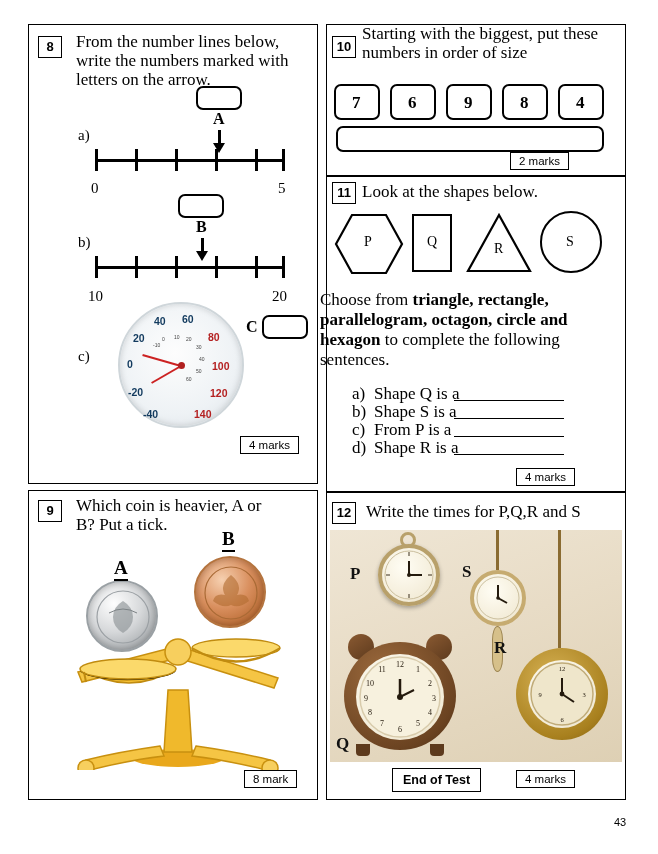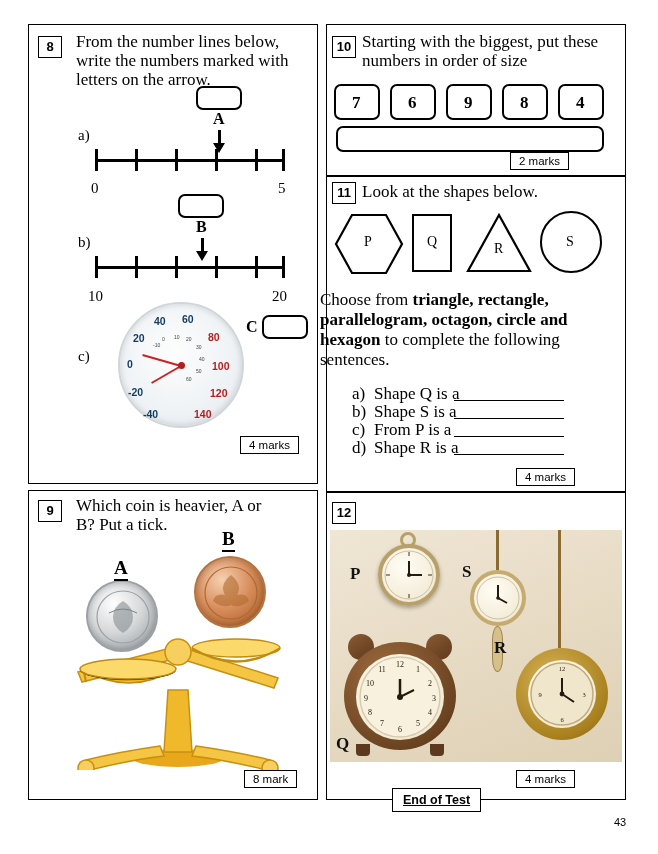--- a/index.html
+++ b/index.html
@@ -327,21 +327,21 @@
     </svg>
   </div>
   <div class="lbl-b" style="left:222px; top:528px; font-size:19px; border-bottom:2px solid #000;">B</div>
 
   <div class="marks" style="left:244px; top:770px;">8 mark</div>
 
   <div class="qbox" style="left:326px; top:24px; width:300px; height:152px;"></div>
 
   <div class="qnum" style="left:332px; top:36px;">10</div>
 
-  <div class="qtext" style="left:362px; top:32px; width:250px;font-family:Liberation Serif, serif;">Starting with the biggest, put these numbers in order of size</div>
+  <div class="qtext" style="left:362px; top:24px; width:250px;font-family:Liberation Serif, serif;">Starting with the biggest, put these numbers in order of size</div>
 
   <div class="ansbox" style="left:334px; top:84px; width:46px; height:36px;"></div>
   <div class="lbl-b" style="left:352px; top:93px; font-size:17px;">7</div>
 
   <div class="ansbox" style="left:390px; top:84px; width:46px; height:36px;"></div>
   <div class="lbl-b" style="left:408px; top:93px; font-size:17px;">6</div>
 
   <div class="ansbox" style="left:446px; top:84px; width:46px; height:36px;"></div>
   <div class="lbl-b" style="left:464px; top:93px; font-size:17px;">9</div>
 
@@ -396,20 +396,21 @@
   <div class="qtext" style="left:352px; top:438px;">d)</div>
   <div class="qtext" style="left:374px; top:438px;">Shape R is a</div>
   <div class="dotline" style="left:454px; top:454px; width:110px;"></div>
 
   <div class="marks" style="left:516px; top:468px;">4 marks</div>
 
   <div class="qbox" style="left:326px; top:492px; width:300px; height:308px;"></div>
 
   <div class="qnum" style="left:332px; top:502px;">12</div>
 
+  <div class="qtext" style="left:366px; top:502px; width:250px;">Write the times for P,Q,R and S</div>
 
   <div class="photo12" style="left:330px; top:530px; width:292px; height:232px;">
 
     <div class="clockface" style="left:48px; top:14px; width:62px; height:62px; border:4px solid #b8a06a; box-shadow:0 2px 4px rgba(0,0,0,.3);">
       <svg width="54" height="54" viewBox="0 0 54 54" style="position:absolute;left:0;top:0;">
         <circle cx="27" cy="27" r="24" fill="none" stroke="#cbbf9e" stroke-width="1"></circle>
         <g stroke="#3a2f1d" stroke-width="1">
           <line x1="27" y1="4" x2="27" y2="8"></line>
           <line x1="27" y1="46" x2="27" y2="50"></line>
           <line x1="4" y1="27" x2="8" y2="27"></line>
@@ -476,19 +477,19 @@
             <text x="12" y="37">9</text>
         </g>
         <line x1="34" y1="34" x2="34" y2="18" stroke="#241a0d" stroke-width="2"></line>
         <line x1="34" y1="34" x2="46" y2="42" stroke="#241a0d" stroke-width="2"></line>
         <circle cx="34" cy="34" r="2.4" fill="#241a0d"></circle>
       </svg>
     </div>
     <div class="lbl-b" style="left:164px; top:108px; font-size:17px; color:#111;">R</div>
   </div>
 
-  <div class="endtest" style="left:392px; top:788px;text-decoration:underline;">End of Test</div>
+  <div class="endtest" style="left:392px; top:768px;">End of Test</div>
 
   <div class="marks" style="left:516px; top:770px;">4 marks</div>
 
   <div class="pagenum" style="left:614px; top:816px;">43</div>
 
 </div>
 
 </body></html>

